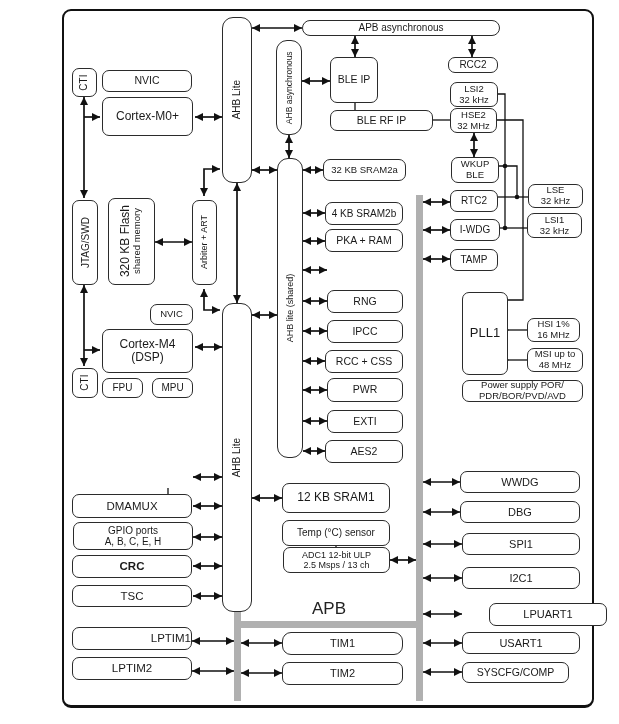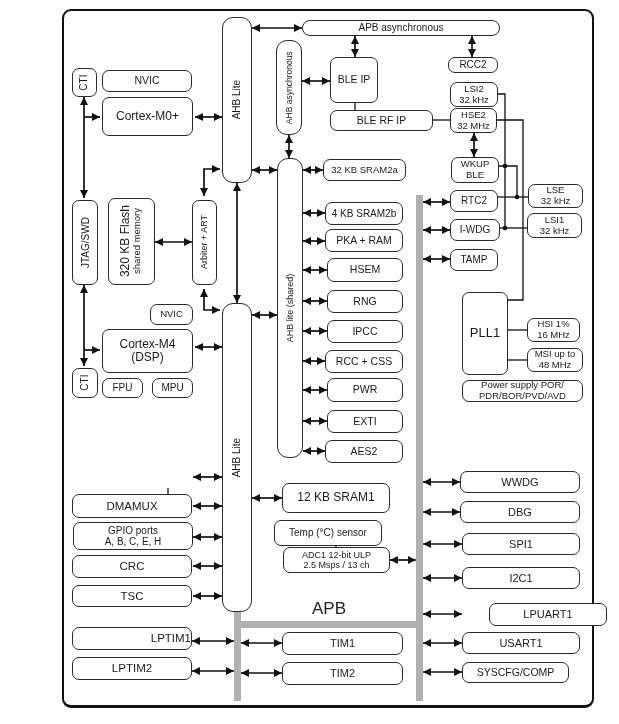--- a/index.html
+++ b/index.html
@@ -253,23 +253,20 @@
 
   <div class="box f9_5" style="left:323px;top:159px;width:83px;height:22px;">
       <span>32 KB SRAM2a</span>
     </div>
   <div class="box f10" style="left:325px;top:202px;width:78px;height:23px;">
       <span>4 KB SRAM2b</span>
     </div>
   <div class="box f10_5" style="left:325px;top:229px;width:78px;height:23px;">
       <span>PKA + RAM</span>
     </div>
-  <div class="box f10_5" style="left:327px;top:258px;width:76px;height:24px;">
-      <span>HSEM</span>
-    </div>
   <div class="box f10_5" style="left:327px;top:290px;width:76px;height:23px;">
       <span>RNG</span>
     </div>
   <div class="box f10_5" style="left:327px;top:320px;width:76px;height:23px;">
       <span>IPCC</span>
     </div>
   <div class="box f10_5" style="left:325px;top:350px;width:78px;height:23px;">
       <span>RCC + CSS</span>
     </div>
   <div class="box f10_5" style="left:327px;top:378px;width:76px;height:24px;">
@@ -278,47 +275,47 @@
   <div class="box f10_5" style="left:327px;top:410px;width:76px;height:23px;">
       <span>EXTI</span>
     </div>
   <div class="box f10_5" style="left:325px;top:440px;width:78px;height:23px;">
       <span>AES2</span>
     </div>
 
   <div class="box f12" style="left:282px;top:483px;width:108px;height:30px;">
       <span>12 KB SRAM1</span>
     </div>
-  <div class="box f10" style="left:274px;top:520px;width:108px;height:26px;">
+  <div class="box f10" style="left:282px;top:520px;width:108px;height:26px;">
       <span>Temp (°C) sensor</span>
     </div>
   <div class="box f9" style="left:283px;top:547px;width:107px;height:26px;">
       <div>
         <div>ADC1 12-bit ULP</div>
         <div>2.5 Msps / 13 ch</div>
       </div>
     </div>
   <div class="apb-label" style="left:289px;top:599px;width:80px;">APB</div>
-  <div class="box f11" style="left:282px;top:632px;width:121px;height:23px;">
+  <div class="box f11" style="left:282px;top:632px;width:121px;height:23px;border-radius:9px;">
       <span>TIM1</span>
     </div>
   <div class="box f11" style="left:282px;top:662px;width:121px;height:23px;">
       <span>TIM2</span>
     </div>
 
   <div class="box f11_5" style="left:72px;top:494px;width:120px;height:24px;">
       <span>DMAMUX</span>
     </div>
   <div class="box f10" style="left:73px;top:522px;width:120px;height:28px;">
       <div>
         <div>GPIO ports</div>
         <div>A, B, C, E, H</div>
       </div>
     </div>
-  <div class="box f11_5" style="left:72px;top:555px;width:120px;height:23px;">
+  <div class="box f11_5" style="left:72px;top:555px;width:120px;height:23px;font-weight:bold;">
       <span>CRC</span>
     </div>
   <div class="box f11_5" style="left:72px;top:585px;width:120px;height:22px;">
       <span>TSC</span>
     </div>
   <div class="box f11_5" style="left:72px;top:627px;width:120px;height:23px;justify-content:flex-end;">
       <span>LPTIM1</span>
     </div>
   <div class="box f11_5" style="left:72px;top:657px;width:120px;height:23px;">
       <span>LPTIM2</span>

